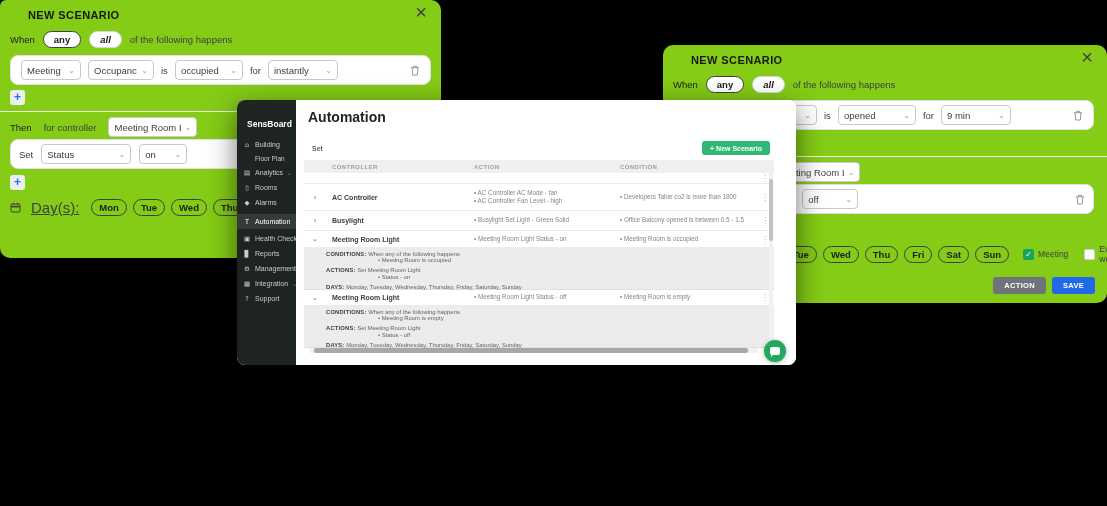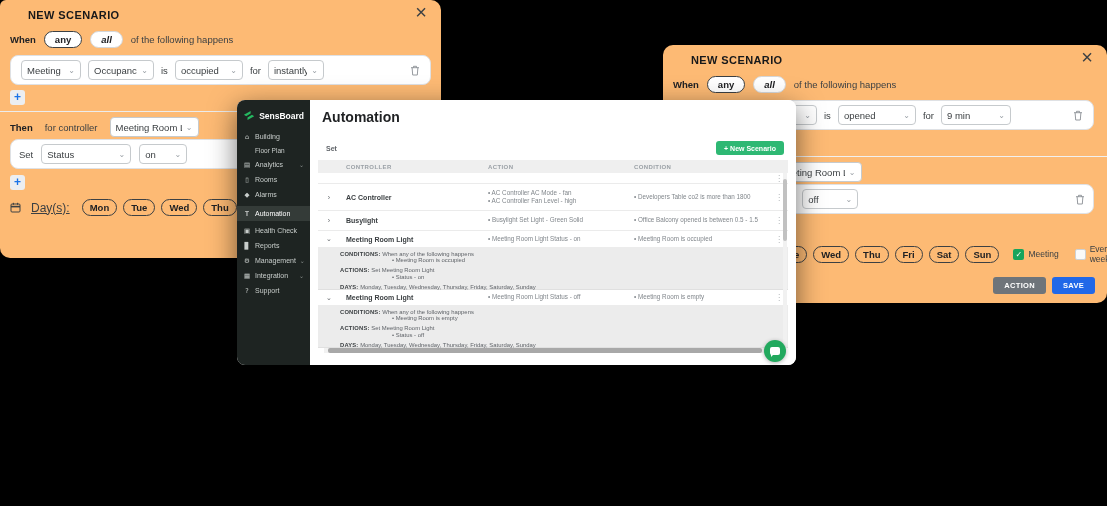--- a/index.html
+++ b/index.html
@@ -1,29 +1,29 @@
 <!DOCTYPE html>
 <html><head>
 <meta charset="utf-8">
 <style>
   * { margin:0; padding:0; box-sizing:border-box; }
   html,body { width:1107px; height:506px; }
   body { background:#000; position:relative; overflow:hidden;
          font-family:"Liberation Sans","DejaVu Sans",sans-serif; color:#202124; }
 
   
-  .dialog { position:absolute; width:444px; height:258px; background:#fdba74;
+  .dialog { position:absolute; width:444px; height:258px; background:#84cc16;
             border-radius:10px; box-shadow:0 4px 18px rgba(0,0,0,.45); }
   .dlg-title { position:absolute; left:28px; top:9px; font-size:11px; font-weight:bold;
                letter-spacing:.4px; color:#17181a; }
   .dlg-close { position:absolute; right:10px; top:1px; font-size:20px; font-weight:300;
                color:#3c4043; cursor:pointer; line-height:22px; padding:0 4px; }
   .when-row { position:absolute; left:10px; top:31px; display:flex; align-items:center; gap:8px;
               font-size:9.5px; color:#3c4043; }
-  .bold { font-weight:bold; color:#202124; }
+  .bold { font-weight:normal; color:#202124; }
   .pill { border:1.5px solid #3c4043; border-radius:11px; padding:2px 10px; font-size:9.5px;
           font-weight:bold; color:#202124; background:#fff; }
   .pill.light { border-color:#d4d7da;font-style:italic; }
   .cond-box { position:absolute; left:10px; top:55px; width:421px; height:30px;
               border:1px solid #dfe1e4; border-radius:8px; display:flex; align-items:center;
               padding:0 10px; gap:7px; font-size:9.5px; color:#3c4043; background:#fff; }
   .select { border:1px solid #c6cacd; border-radius:4px; height:20px; display:inline-flex;
             align-items:center; justify-content:space-between; padding:0 5px; font-size:9.5px;
             color:#3c4043; background:#fff; overflow:hidden; white-space:nowrap; flex:none; }
   .select .chev { color:#9aa0a6; font-size:8px; margin-left:4px; }
@@ -34,40 +34,40 @@
               text-align:center; cursor:pointer; }
   .divider { position:absolute; left:0; right:0; top:111px; height:1px; background:#ececec; }
   .then-row { position:absolute; left:10px; top:117px; display:flex; align-items:center; gap:12px;
               font-size:9.5px; color:#3c4043; }
   .set-box { position:absolute; left:10px; top:139px; width:421px; height:30px;
              border:1px solid #dfe1e4; border-radius:8px; display:flex; align-items:center;
              padding:0 8px; gap:8px; font-size:9.5px; color:#3c4043; background:#fff; }
   .days-row { position:absolute; left:10px; top:199px; display:flex; align-items:center; gap:6px; }
   .day-pill { border:1.5px solid #3c4043; border-radius:10px; height:17px; padding:0 7px;
               font-size:9.5px; font-weight:bold; display:flex; align-items:center; cursor:pointer; }
-  .days-label { font-size:12px; color:#3c4043; margin:0 6px 0 4px;text-decoration:underline; }
+  .days-label { font-size:15px; color:#3c4043; margin:0 6px 0 4px;text-decoration:underline; }
   .cb { width:11px; height:11px; border-radius:2px; display:inline-flex; align-items:center;
         justify-content:center; flex:none; cursor:pointer; }
   .cb.checked { color:#fff; font-size:8px; line-height:11px; }
   .cb.unchecked { border:1px solid #cdd1d5; background:#fafafa; }
   .cb-label { font-size:8.5px; color:#3c4043; margin-left:4px; }
   .dlg-buttons { position:absolute; right:12px; bottom:9px; display:flex; gap:6px; }
   .btn { border:none; border-radius:3px; color:#fff; font-size:7.5px; font-weight:bold;
          letter-spacing:.3px; height:17px; padding:0 11px; cursor:pointer;
          font-family:inherit; }
 
   
   #dialog-left  { left:0; top:0; width:441px; z-index:1; border-top-left-radius:6px; }
   #dialog-right { left:663px; top:45px; z-index:2; }
 
   
   #app-window { position:absolute; left:237px; top:100px; width:559px; height:265px;
                 background:#fff; border-radius:8px; z-index:3;
                 box-shadow:0 8px 28px rgba(0,0,0,.55); display:flex; overflow:hidden; }
-  .sidebar { width:73px; background:#1e2422; flex:none; color:#c8cdcb; padding-top:6px; }
+  .sidebar { width:59px; background:#1e2422; flex:none; color:#c8cdcb; padding-top:14px; }
   .brand { display:flex; align-items:center; gap:4px; padding:4px 6px 8px 6px; }
   .brand-name { color:#fff; font-size:8.5px; font-weight:bold; }
   .nav-item { display:flex; align-items:center; gap:4px; height:15px; padding:0 6px;
               font-size:7px; cursor:pointer; white-space:nowrap; }
   .nav-item .ico { width:8px; font-size:6.5px; text-align:center; flex:none;
                    font-family:"DejaVu Sans",sans-serif; }
   .nav-item.sub { padding-left:18px; font-size:6.5px; height:13px; }
   .nav-item.active { background:#343b38; color:#fff; }
   .nav-chev { margin-left:auto; font-size:6px; color:#8a918e; }
   .main { flex:1; position:relative; background:#fff; }
@@ -133,21 +133,21 @@
     <span class="select" style="width:66px">
       <span class="sel-txt">Occupancy</span>
         <span class="chev">⌄</span>
     </span>
     <span>is</span>
     <span class="select" style="width:68px">
       <span class="sel-txt">occupied</span>
         <span class="chev">⌄</span>
     </span>
     <span>for</span>
-    <span class="select" style="width:56px">
+    <span class="select" style="width:70px">
       <span class="sel-txt">instantly</span>
         <span class="chev">⌄</span>
     </span>
     <span class="trash">
       <svg class="trash-ico" width="10" height="11" viewBox="0 0 10 11" fill="none" stroke="#8a8f94" stroke-width="0.9">
           <path d="M1 2.7h8"></path>
           <path d="M3.5 2.7V1.3h3v1.4"></path>
           <path d="M2.1 2.7l.6 7.3h4.6l.6-7.3"></path>
         </svg>
     </span>

